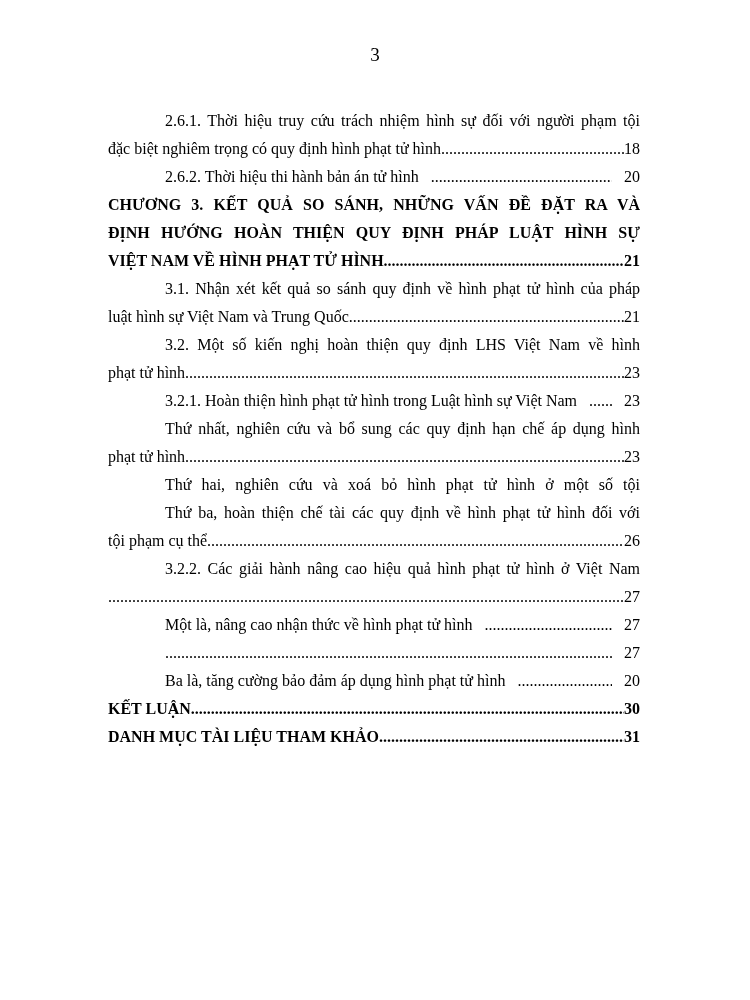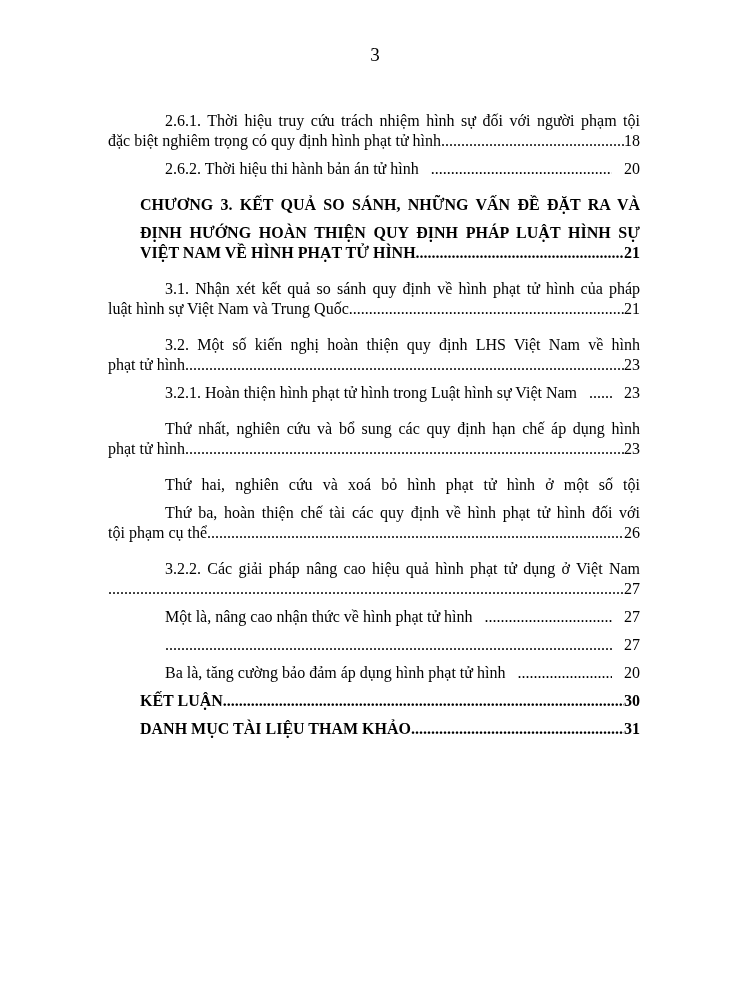--- a/index.html
+++ b/index.html
@@ -32,36 +32,35 @@
     width: 532px;
   }
   .line {
     height: 28px;
     line-height: 36px;
     font-size: 16px;
     white-space: nowrap;
   }
   .line.bold {
     font-weight: bold;
-    margin-left: 32px;
   }
   
   .line.justify {
     display: block;
     white-space: normal;
     text-align: justify;
     text-align-last: justify;
   }
   .line.justify.indent {
     text-indent: 57px;
   }
   
   .line.flexline {
     display: flex;
-    align-items: flex-end;
+    align-items: flex-start;
   }
   .line.flexline.indent {
     padding-left: 57px;
     gap: 12px;
   }
   .txt {
     flex: 0 0 auto;
   }
   .leader {
     flex: 1 1 auto;
@@ -123,21 +122,21 @@
         <span class="leader"></span>
         <span class="pg">23</span>
       </div>
       <div class="line indent justify"><span class="txt">Thứ hai, nghiên cứu và xoá bỏ hình phạt tử hình ở một số tội</span></div>
       <div class="line indent justify"><span class="txt">Thứ ba, hoàn thiện chế tài các quy định về hình phạt tử hình đối với</span></div>
       <div class="line flexline">
         <span class="txt">tội phạm cụ thể</span>
         <span class="leader"></span>
         <span class="pg">26</span>
       </div>
-      <div class="line indent justify"><span class="txt">3.2.2. Các giải pháp nâng cao hiệu quả hình phạt tử dụng ở Việt Nam</span></div>
+      <div class="line indent justify"><span class="txt">3.2.2. Các giải hành nâng cao hiệu quả hình phạt tử hình ở Việt Nam</span></div>
       <div class="line flexline">
         <span class="txt"></span>
         <span class="leader"></span>
         <span class="pg">27</span>
       </div>
       <div class="line indent flexline">
         <span class="txt">Một là, nâng cao nhận thức về hình phạt tử hình</span>
         <span class="leader"></span>
         <span class="pg">27</span>
       </div>

